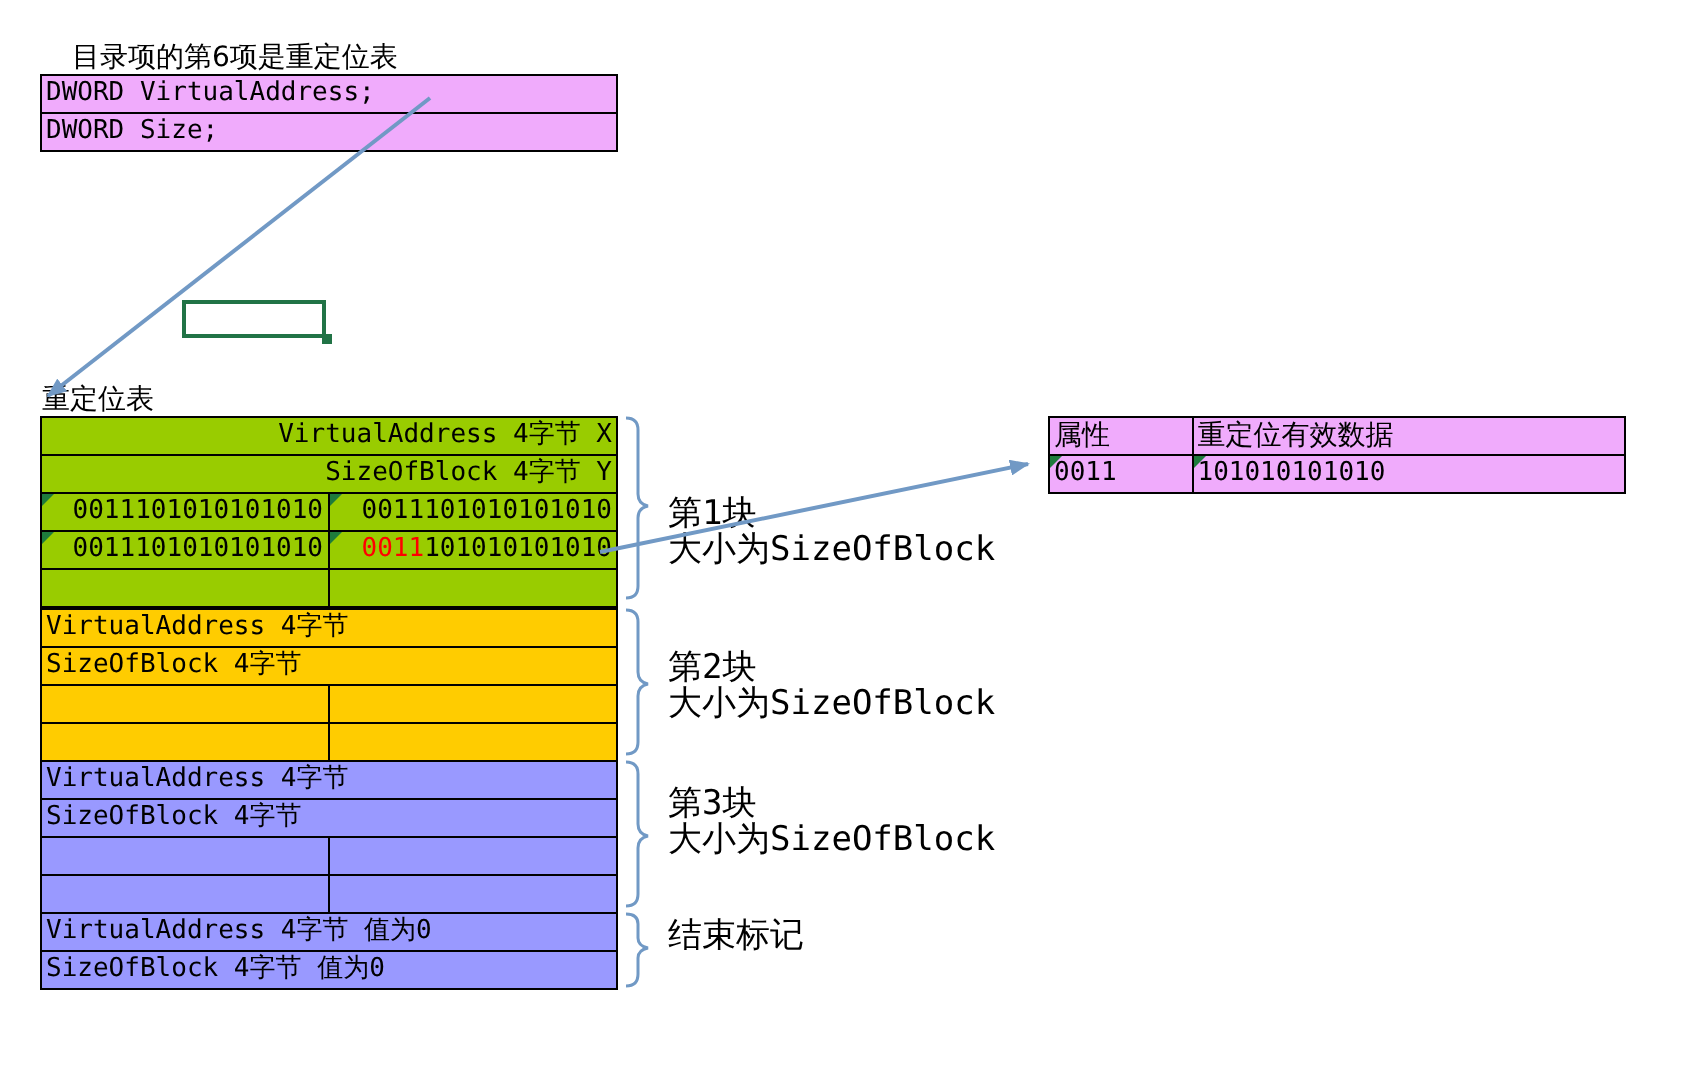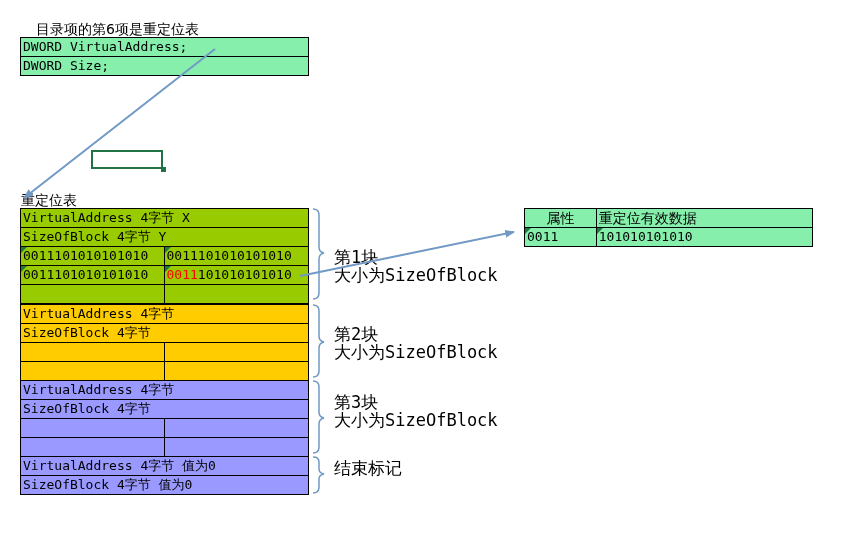--- a/index.html
+++ b/index.html
@@ -2,21 +2,21 @@
 <html><head>
 <meta charset="utf-8">
 <style>
   html, body { margin:0; padding:0; background:#ffffff; }
   body { width:847px; height:538px; position:relative; overflow:hidden;
          font-family:"DejaVu Sans Mono", "Liberation Mono", monospace; font-size:13px; color:#000; }
   .abs { position:absolute; }
   .cap { font-family:"DejaVu Sans", "Liberation Sans", sans-serif; font-size:14px; line-height:16px; white-space:nowrap; }
   .tbl { position:absolute; border-collapse:collapse; }
   .tbl td { border:1px solid #000; padding:0 2px; height:18px; line-height:18px; white-space:nowrap; font-size:13px; position:relative; overflow:hidden; }
-  .orange td { background:#86efac; }
+  .orange td { background:#f0abfc; }
   .green td { background:#99cc00; }
   .yellow td { background:#ffcc00; }
   .purple td { background:#9999ff; }
   .ind::before { content:""; position:absolute; left:0; top:0; width:0; height:0;
        border-top:6px solid #1e7b3c; border-right:6px solid transparent; }
   .red { color:#ff0000; }
   .note { font-family:"DejaVu Sans Mono", "Liberation Mono", monospace; font-size:17px; line-height:18px; white-space:nowrap; }
   .sel { position:absolute; left:91px; top:150px; width:72px; height:19px; border:2px solid #217346; box-sizing:border-box; }
   .sel-handle { position:absolute; left:161px; top:167px; width:5px; height:5px; background:#217346; }
 </style>
@@ -33,21 +33,21 @@
         <td>DWORD Size;</td>
       </tr>
 </tbody>
   </table>
 
 <div class="sel"></div>
 <div class="sel-handle"></div>
 
 <div class="abs cap" style="left:21px;top:192px;">重定位表</div>
 
-<table class="tbl green" style="left:20px;top:208px;width:289px;">
+<table class="tbl green" style="left:20px;top:208px;width:289px;text-align:right;">
   <colgroup>
       <col style="width:144px">
       <col style="width:145px">
     </colgroup>
   <tbody>
       <tr>
         <td colspan="2">VirtualAddress 4字节  X</td>
       </tr>
   <tr>
         <td colspan="2">SizeOfBlock 4字节  Y</td>
@@ -140,21 +140,21 @@
   <div>结束标记</div>
 </div>
 
 <table class="tbl orange" style="left:524px;top:208px;width:289px;">
   <colgroup>
       <col style="width:72px">
       <col style="width:217px">
     </colgroup>
   <tbody>
       <tr>
-    <td class="cap" style="font-size:14px;text-align:center;">属性</td>
+    <td class="cap" style="font-size:14px;">属性</td>
     <td class="cap" style="font-size:14px;">重定位有效数据</td>
   </tr>
   <tr>
     <td class="ind">0011</td>
     <td class="ind">101010101010</td>
   </tr>
 </tbody>
   </table>
 
 <svg class="abs" style="left:0;top:0;" width="847" height="538">

